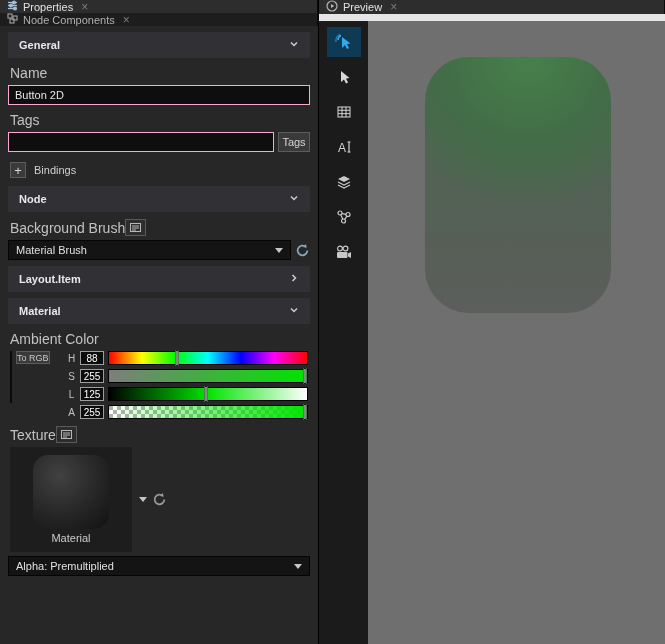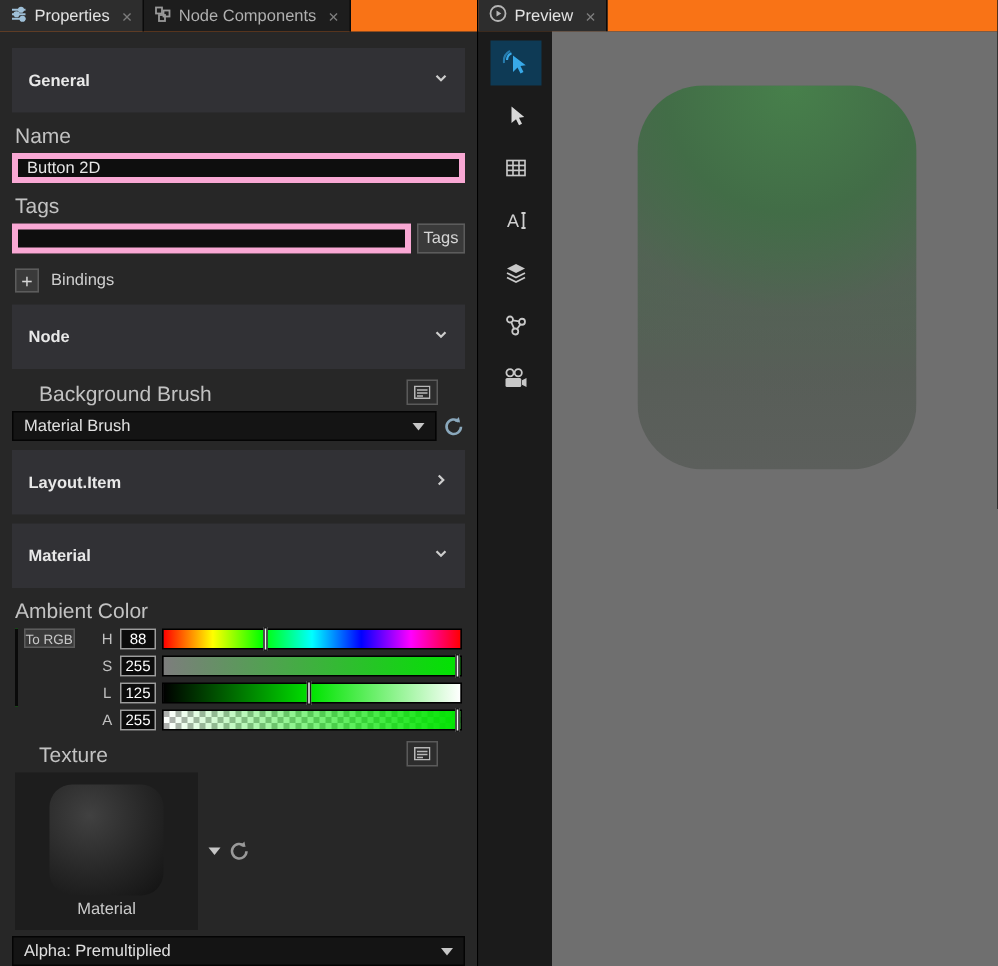--- a/index.html
+++ b/index.html
@@ -1,37 +1,37 @@
 <!DOCTYPE html>
 <html style="--accent-blue: #38a9e8; --swatch-green: #1ede1e; --canvas-gray: #6f6f6f; --button-green-top: #47804b; --button-gray-bottom: #5c5f5c; --selected-tool-bg: #0e3a55;"><head>
 <meta charset="utf-8">
 <style>
   html,body{margin:0;padding:0;background:#1a1a1a;}
   body{width:665px;height:644px;overflow:hidden;font-family:"Liberation Sans",sans-serif;font-size:11px;color:#cfcfcf;
        -webkit-font-smoothing:antialiased;}
   .app{display:flex;width:665px;height:644px;background:#242424;}
 
   
-  .tabbar{height:21px;background:#f97316;display:flex;align-items:stretch;flex-shrink:0;}
+  .tabbar{height:21px;background:#e5e5e5;display:flex;align-items:stretch;flex-shrink:0;flex-direction:column;}
   .tab{display:flex;align-items:center;gap:5px;padding:0 7px;font-size:11px;color:#b0b0b0;background:#1d1d1d;border-right:1px solid #0a0a0a;cursor:default;}
   .tab.active{background:#2d2d2d;color:#e2e2e2;}
   .tab .close{color:#7d7d7d;font-size:12px;line-height:1;margin-left:3px;}
 
   
   .left-pane{width:318px;flex-shrink:0;border-right:1px solid #000;display:flex;flex-direction:column;background:#272727;}
   .panel-scroll{flex:1;padding:5px 8px 8px;overflow:hidden;}
 
-  .section-header{height:43px;background:#313135;display:flex;align-items:center;justify-content:space-between;padding:0 11px;margin:6px 0;}
+  .section-header{height:26px;background:#313135;display:flex;align-items:center;justify-content:space-between;padding:0 11px;margin:6px 0;}
   .section-title{font-weight:bold;font-size:11px;color:#e8e8e8;}
 
   .field-label{font-size:14px;color:#c2c2c2;margin:7px 2px 4px;}
-  .label-row{display:flex;align-items:center;justify-content:space-between;margin:7px 18px 4px;}
+  .label-row{display:flex;align-items:center;justify-content:flex-start;margin:7px 2px 4px;}
   .label-row .field-label{margin:0;}
 
-  .text-input{width:100%;box-sizing:border-box;height:20px;background:#0e0e0e;border:4px solid #f9a8d4;color:#e6e6e6;
+  .text-input{width:100%;box-sizing:border-box;height:20px;background:#0e0e0e;border:1px solid #f9a8d4;color:#e6e6e6;
               font-size:11px;padding:0 6px;font-family:inherit;outline:none;}
   .row{display:flex;align-items:center;gap:4px;}
   .btn{background:#3a3a3a;border:1px solid #5c5c5c;color:#d6d6d6;font-size:11px;display:flex;align-items:center;justify-content:center;
        font-family:inherit;padding:0;box-sizing:border-box;}
   .tags-btn{width:32px;height:20px;flex-shrink:0;}
   .plus-btn{width:16px;height:16px;font-size:13px;line-height:1;}
   .bindings-row{margin:10px 2px 8px;gap:8px;}
   .mini-btn{width:19px;height:15px;background:#2d2d2d;border:1px solid #5a5a5a;display:flex;align-items:center;justify-content:center;}
 
   .dropdown{flex:1;height:20px;background:#141414;border:1px solid #040404;display:flex;align-items:center;

